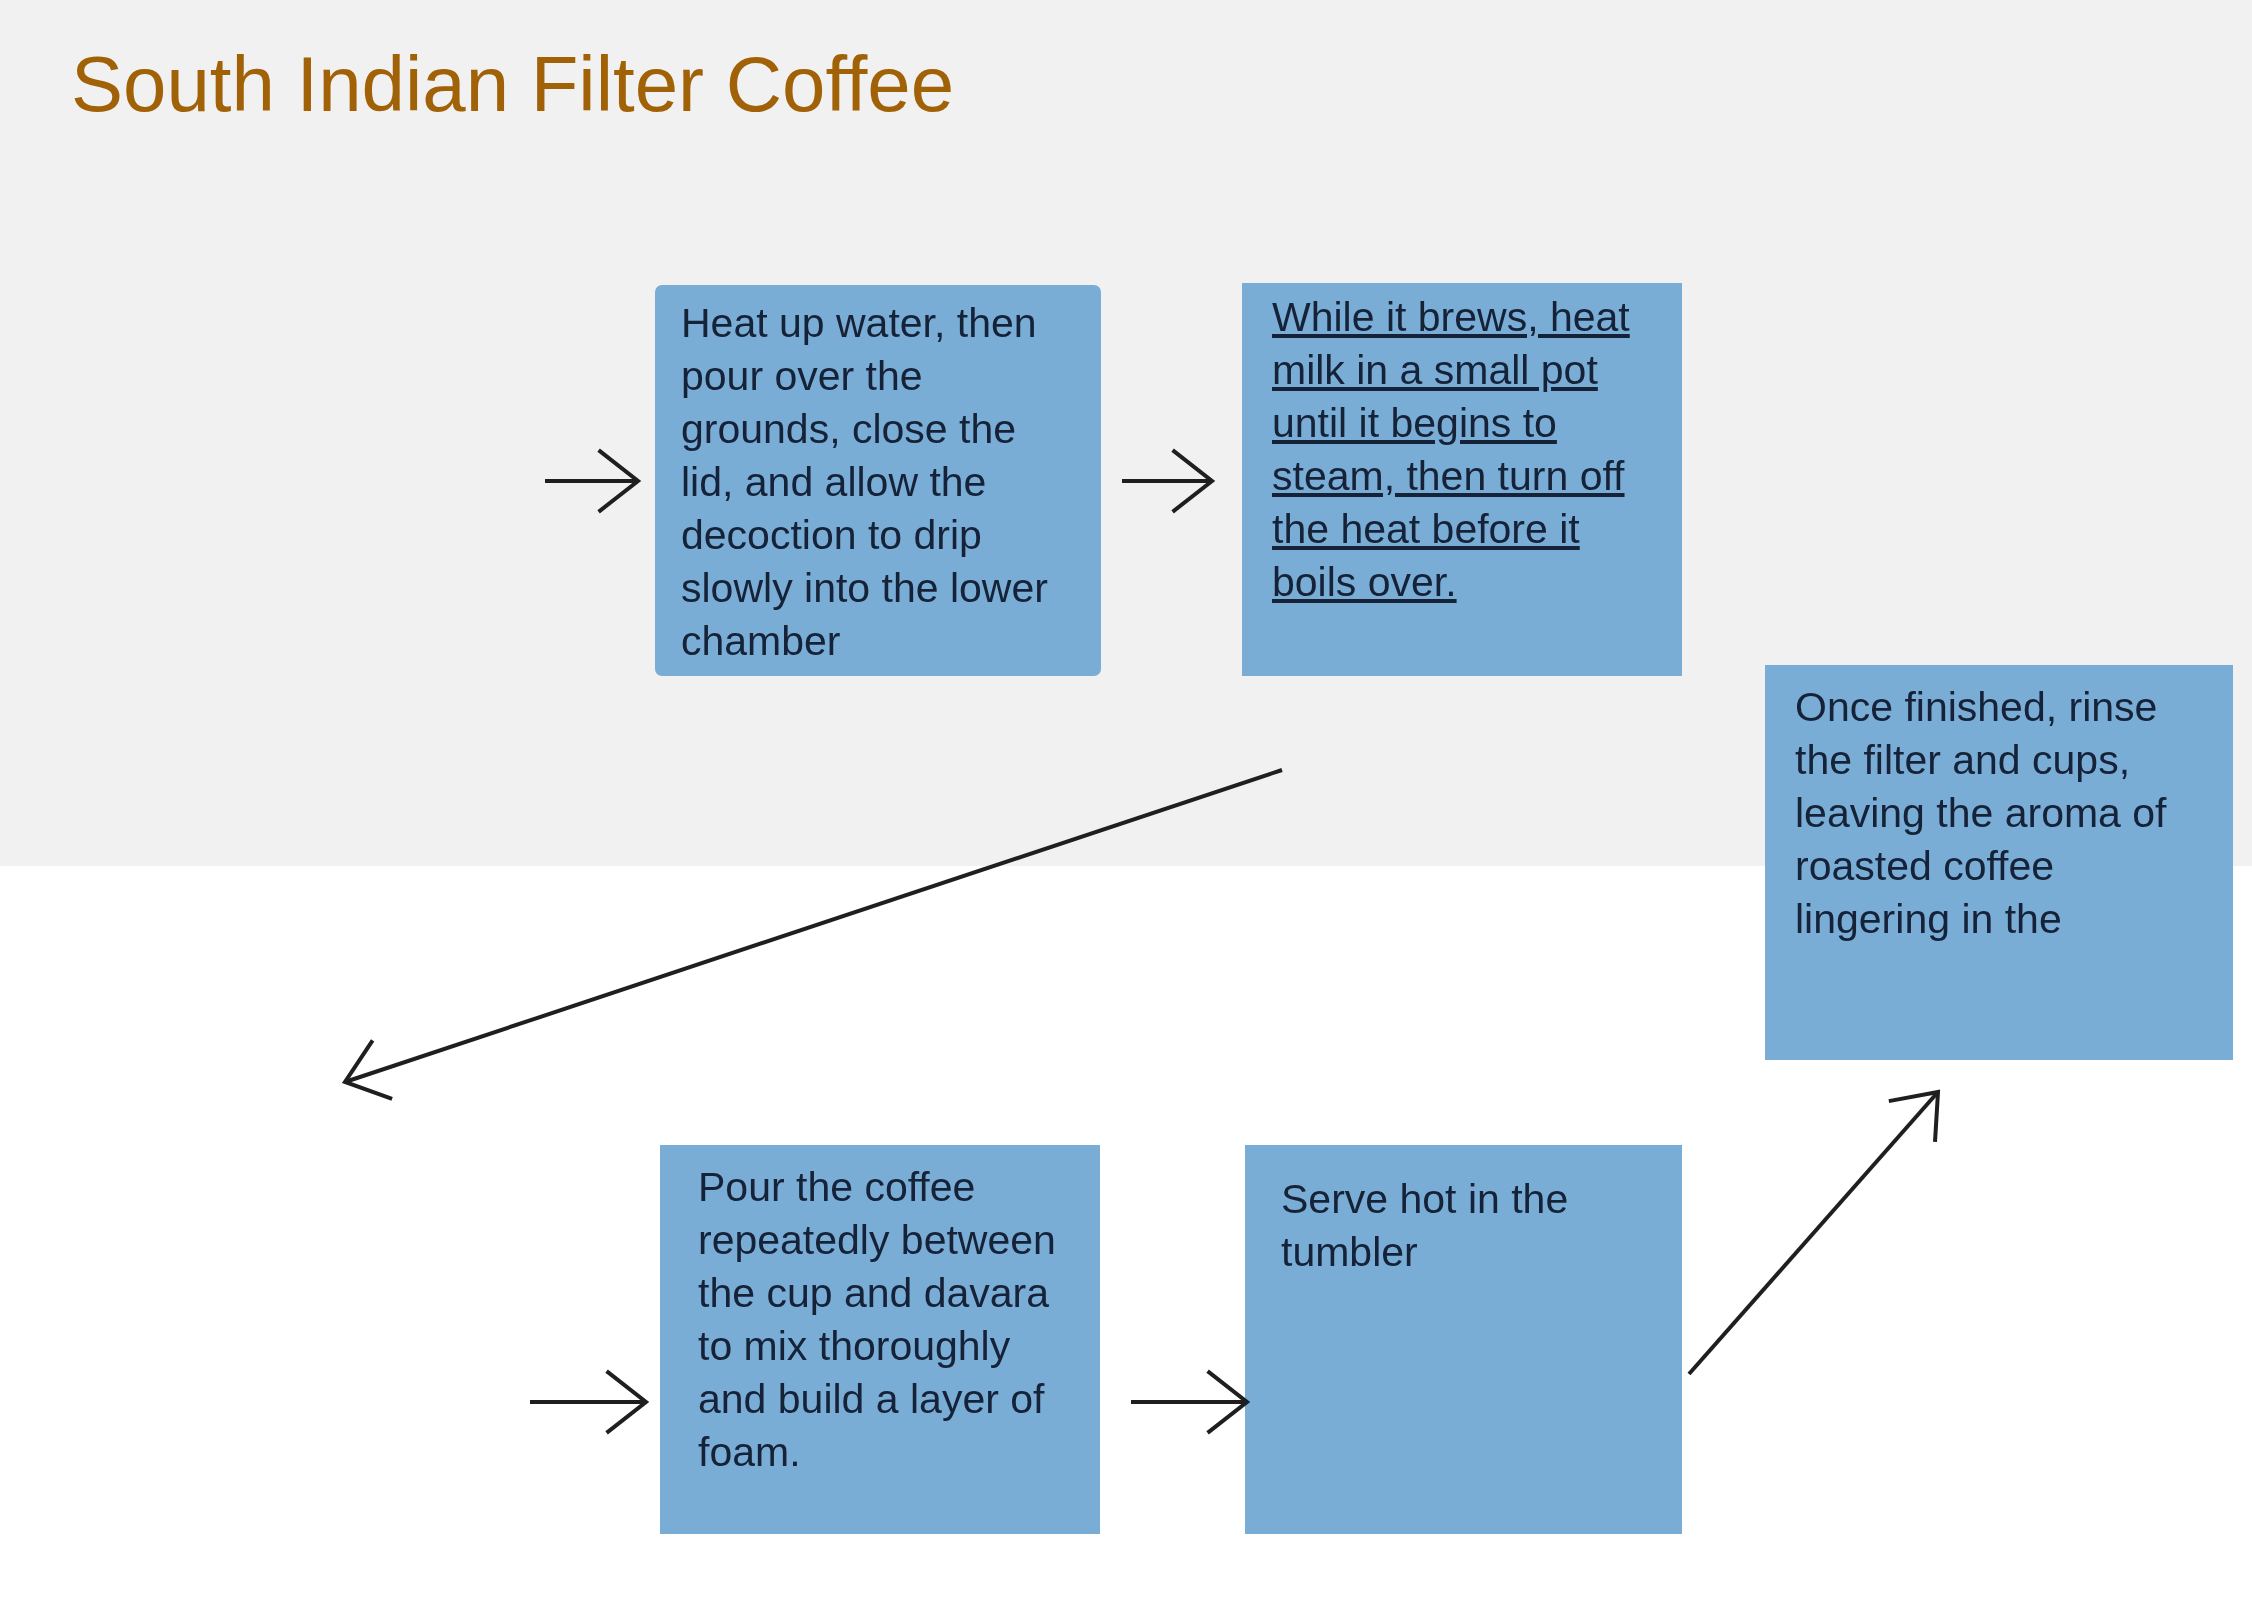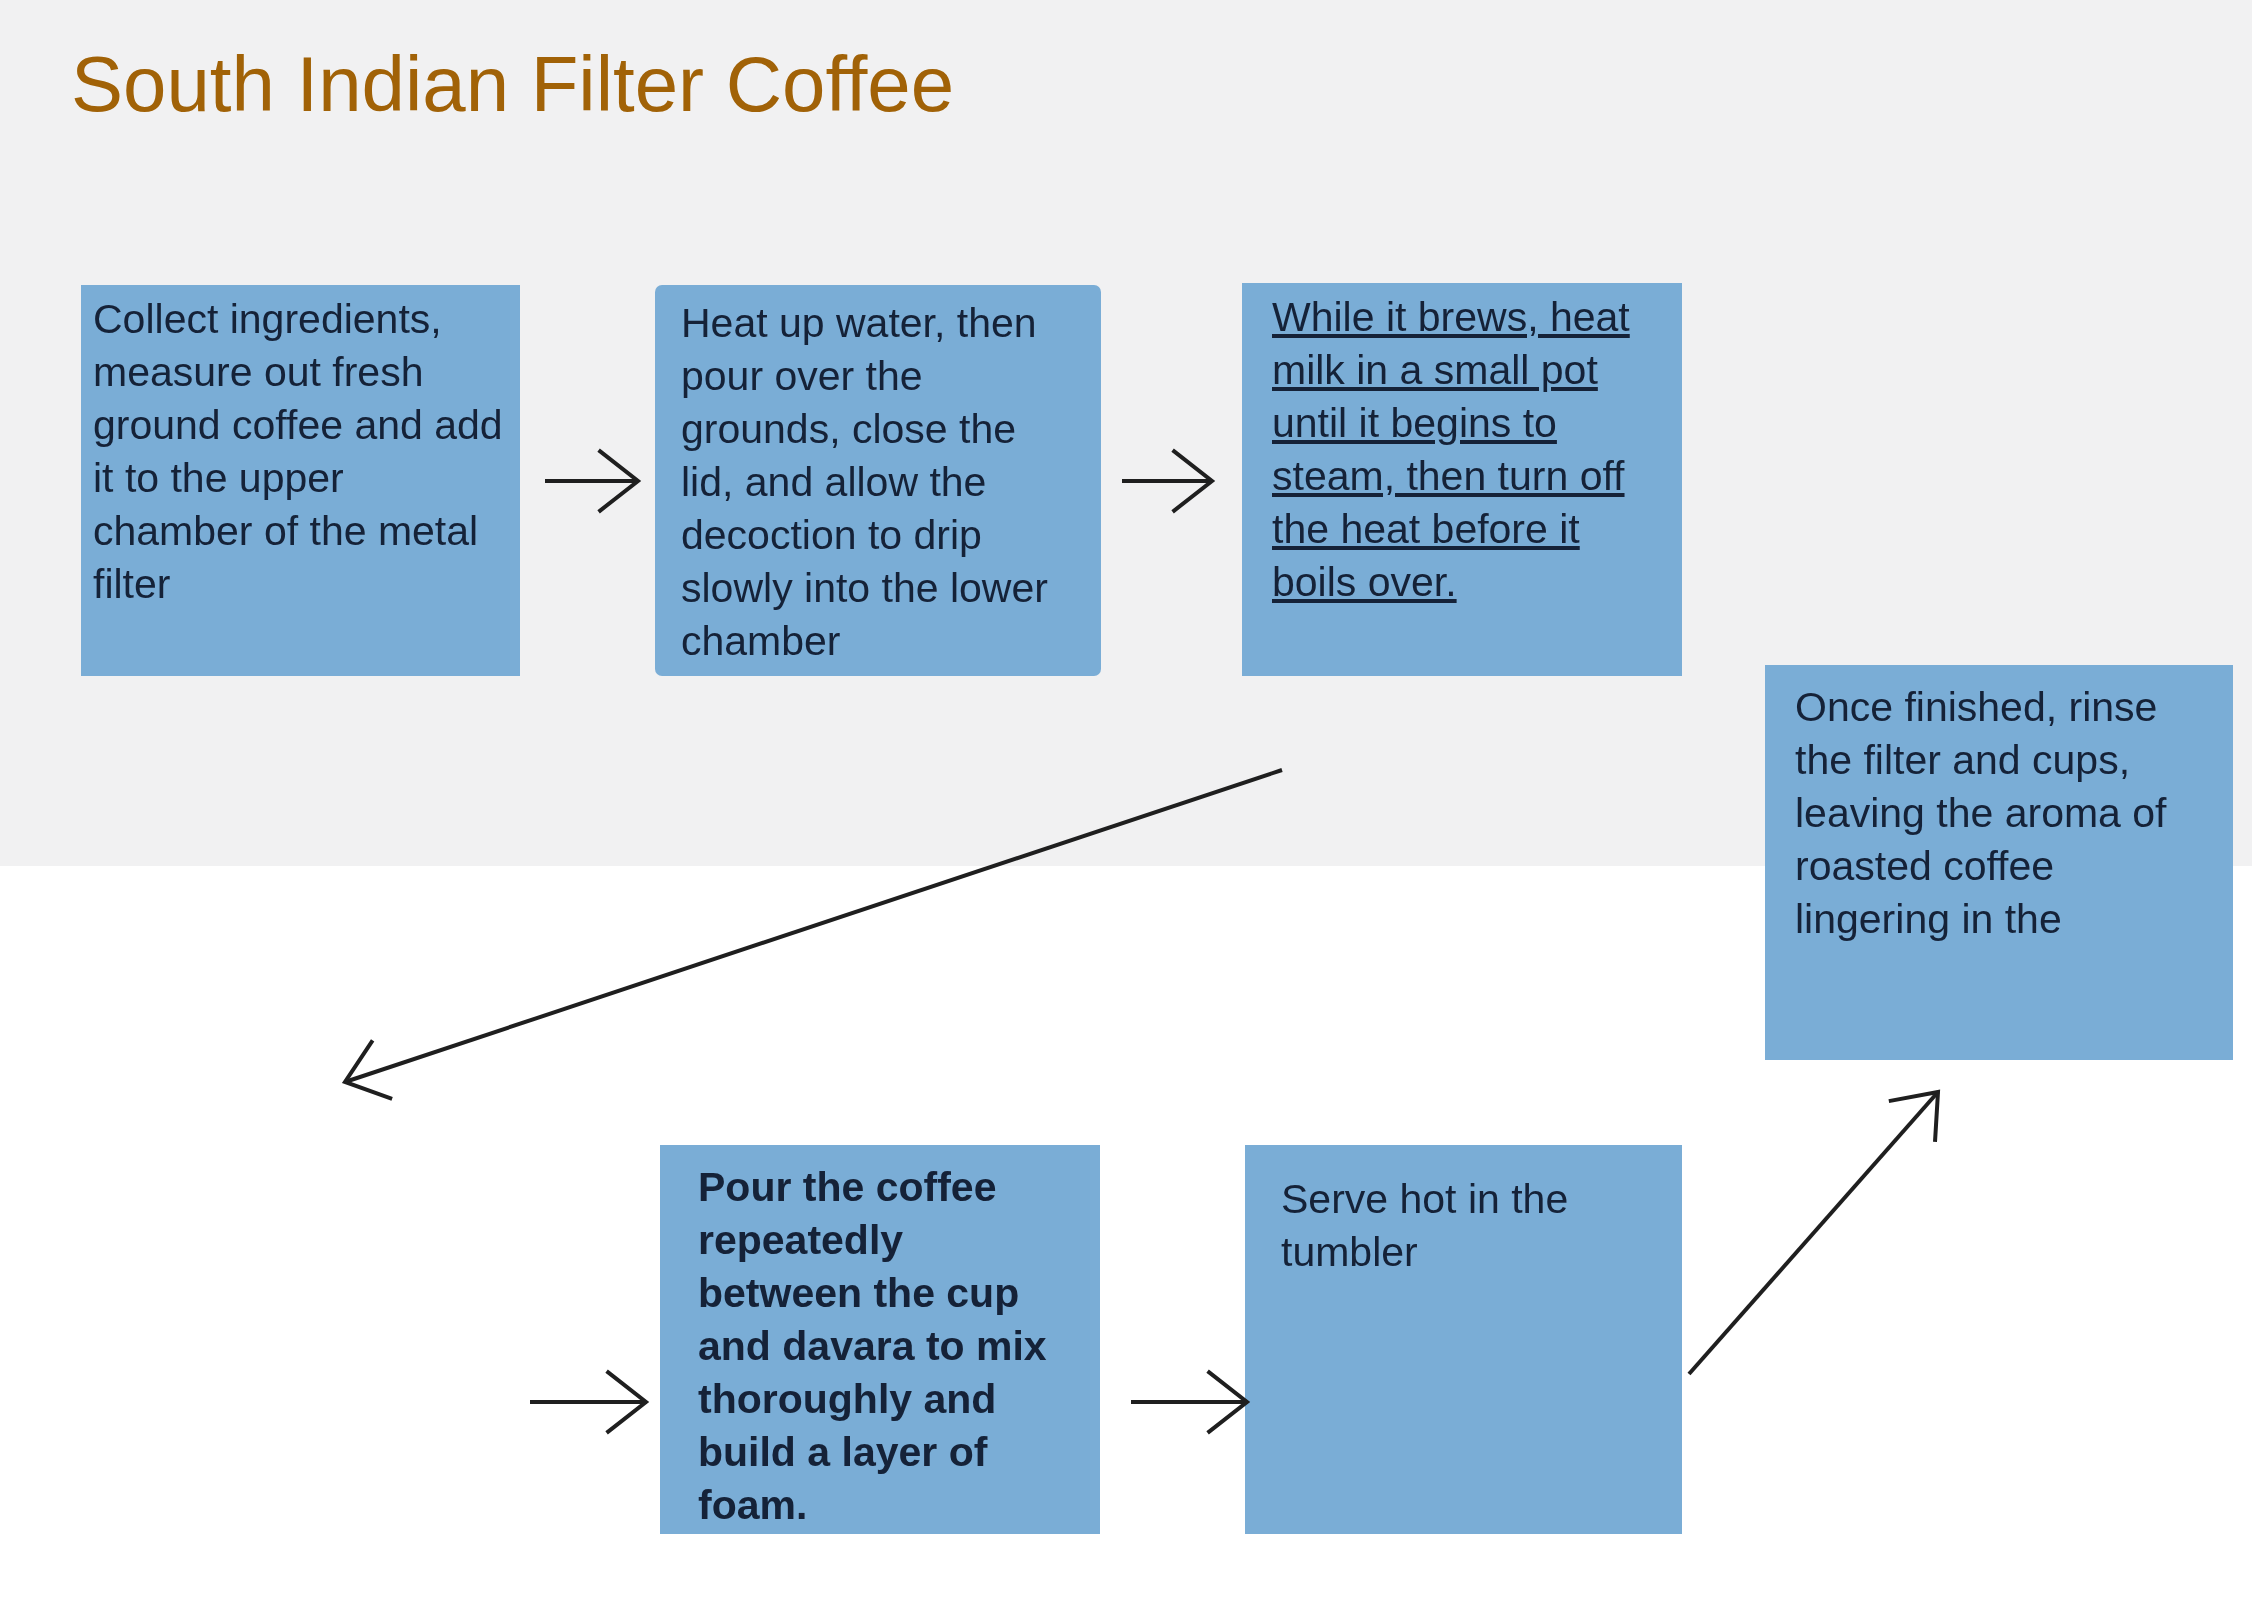--- a/index.html
+++ b/index.html
@@ -42,30 +42,29 @@
 </style>
 </head>
 <body>
 
 <div id="canvas">
 
   <div class="bg-top"></div>
 
   <div class="page-title">South Indian Filter Coffee</div>
 
-  <div class="step-box" style="left:81px; top:285px; width:439px; height:391px; padding:8px 12px;">Collect ingredients, measure out fresh ground coffee and add it to the upper chamber of the metal filter</div>
 
   <div class="step-box" style="left:655px; top:285px; width:446px; height:391px; padding:12px 26px;border-radius:7px;">Heat up water, then pour over the grounds, close the lid, and allow the decoction to drip slowly into the lower chamber</div>
 
   <div class="step-box" style="left:1242px; top:283px; width:440px; height:393px; padding:8px 30px;text-decoration:underline;">While it brews, heat milk in a small pot until it begins to steam, then turn off the heat before it boils over.</div>
 
   <div class="step-box" style="left:1765px; top:665px; width:468px; height:395px; padding:16px 30px;">Once finished, rinse the filter and cups, leaving the aroma of roasted coffee lingering in the</div>
 
 
-  <div class="step-box" style="left:660px; top:1145px; width:440px; height:389px; padding:16px 38px;font-weight:bold;">Pour the coffee repeatedly between the cup and davara to mix thoroughly and build a layer of foam.</div>
+  <div class="step-box" style="left:660px; top:1145px; width:440px; height:389px; padding:16px 38px;">Pour the coffee repeatedly between the cup and davara to mix thoroughly and build a layer of foam.</div>
 
   <div class="step-box" style="left:1245px; top:1145px; width:437px; height:389px; padding:28px 36px;">Serve hot in the tumbler</div>
 
   <svg id="arrow-layer" width="2252" height="1602" viewBox="0 0 2252 1602" xmlns="http://www.w3.org/2000/svg">
     <defs>
       <marker id="openhead" viewBox="0 0 60 68" refX="52" refY="34" markerWidth="60" markerHeight="68" markerUnits="userSpaceOnUse" orient="auto">
         <path d="M12.6,3.2 L52,34 L12.6,64.8" fill="none" stroke="#1f1f1f" stroke-width="4"></path>
       </marker>
     </defs>
     <path d="M545,481 L638,481" marker-end="url(#openhead)"></path>

